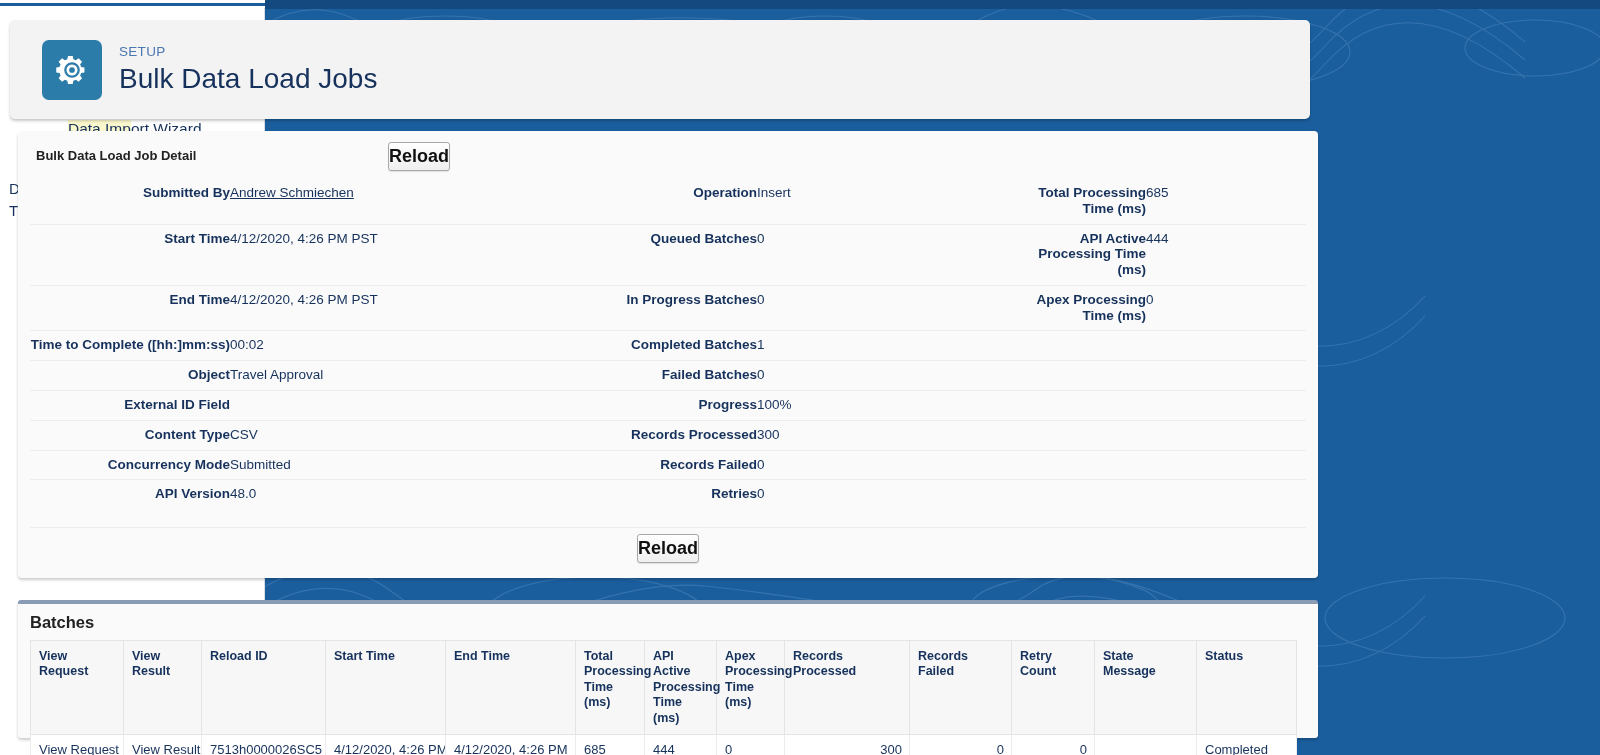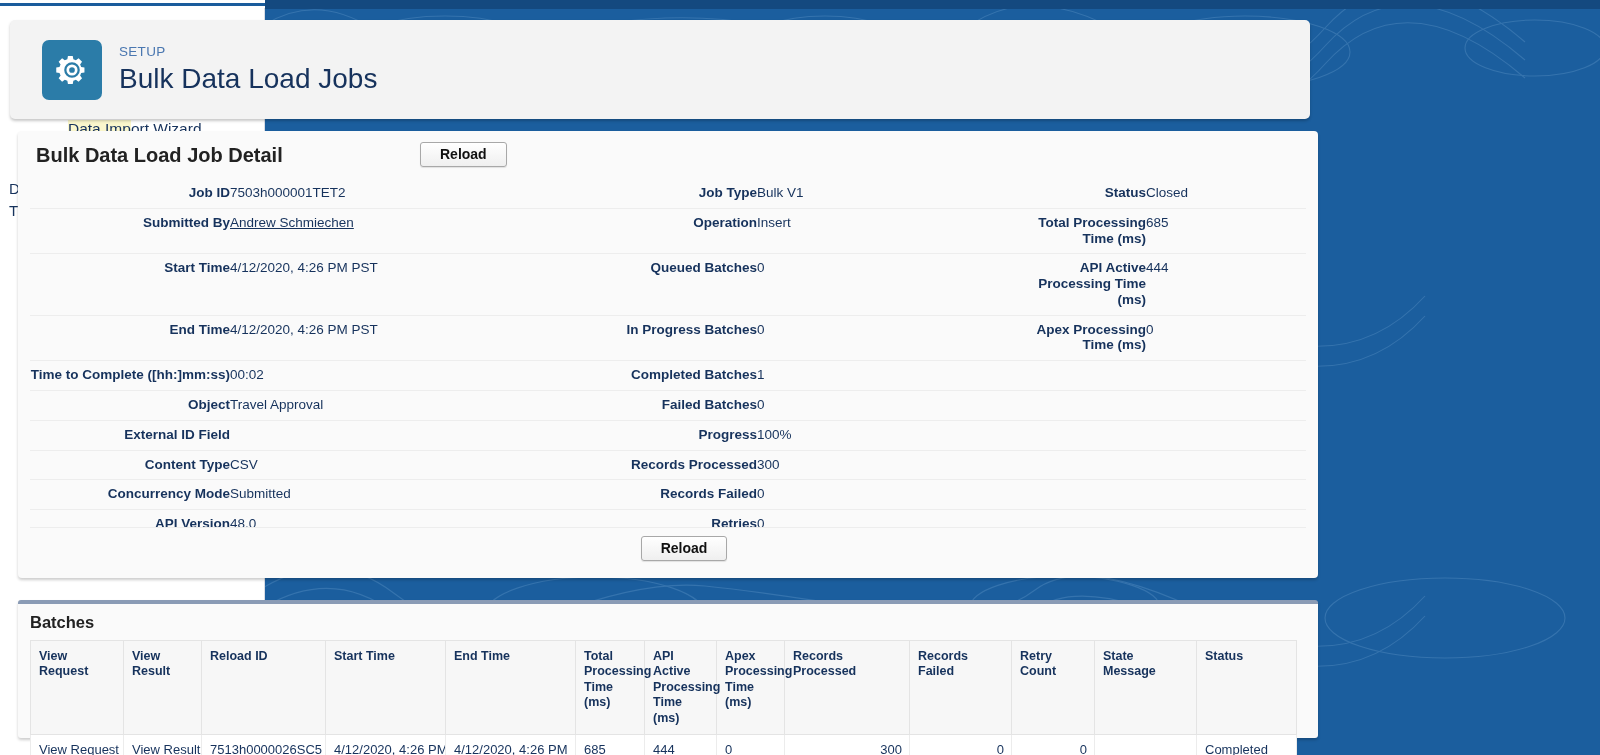--- a/index.html
+++ b/index.html
@@ -101,30 +101,29 @@
   #detail-panel {
     position: absolute; left: 18px; top: 131px; width: 1300px; height: 447px;
     background: #fafafa; border-radius: 4px;
     box-shadow: 0 2px 3px rgba(0,0,0,0.2);
   }
   .panel-top {
     height: 48px; display: flex; align-items: center;
     padding: 0 16px; position: relative;
   }
   .panel-top .ptitle {
-    font-size: 20px; font-weight: bold; color: #222; margin-left: 2px;
+    font-size: 13px; font-weight: bold; color: #222; margin-left: 2px;
   }
   .btn-reload {
     font-family: "Liberation Sans", sans-serif;
-    font-size: 14px; font-weight: bold; color: #111;
+    font-size: 18px; font-weight: bold; color: #111;
     background: linear-gradient(#ffffff,#efefef);
     border: 1px solid #a8a8a8; border-radius: 3px;
-    padding: 4px 19px 5px; cursor: pointer; line-height: 1;
+    padding: 4px 0 5px; cursor: pointer; line-height: 1;
     box-shadow: 0 1px 1px rgba(0,0,0,0.10);
-    margin-left: 32px;
   }
   .panel-top .btn-reload { position: absolute; left: 370px; top: 11px; }
 
   table.detail {
     width: 1276px; margin: 0 12px; border-collapse: collapse;
     table-layout: fixed;
   }
   table.detail td {
     font-size: 13.5px; color: #16325c; vertical-align: top;
     padding: 6px 0 7px; border-top: 1px solid #ededed;
@@ -257,28 +256,20 @@
     <colgroup>
       <col class="c1l">
         <col class="c1v">
         <col class="c2l">
         <col class="c2v">
         <col class="c3l">
         <col class="c3v">
     </colgroup>
     <tbody>
       <tr>
-        <td class="lbl">Job ID</td>
-        <td class="val">7503h000001TET2</td>
-        <td class="lbl">Job Type</td>
-        <td class="val">Bulk V1</td>
-        <td class="lbl">Status</td>
-        <td class="val">Closed</td>
-      </tr>
-      <tr>
         <td class="lbl">Submitted By</td>
         <td class="val"><span class="ulink">Andrew Schmiechen</span></td>
         <td class="lbl">Operation</td>
         <td class="val">Insert</td>
         <td class="lbl">Total Processing Time (ms)</td>
         <td class="val">685</td>
       </tr>
       <tr>
         <td class="lbl">Start Time</td>
         <td class="val">4/12/2020, 4:26 PM PST</td>

